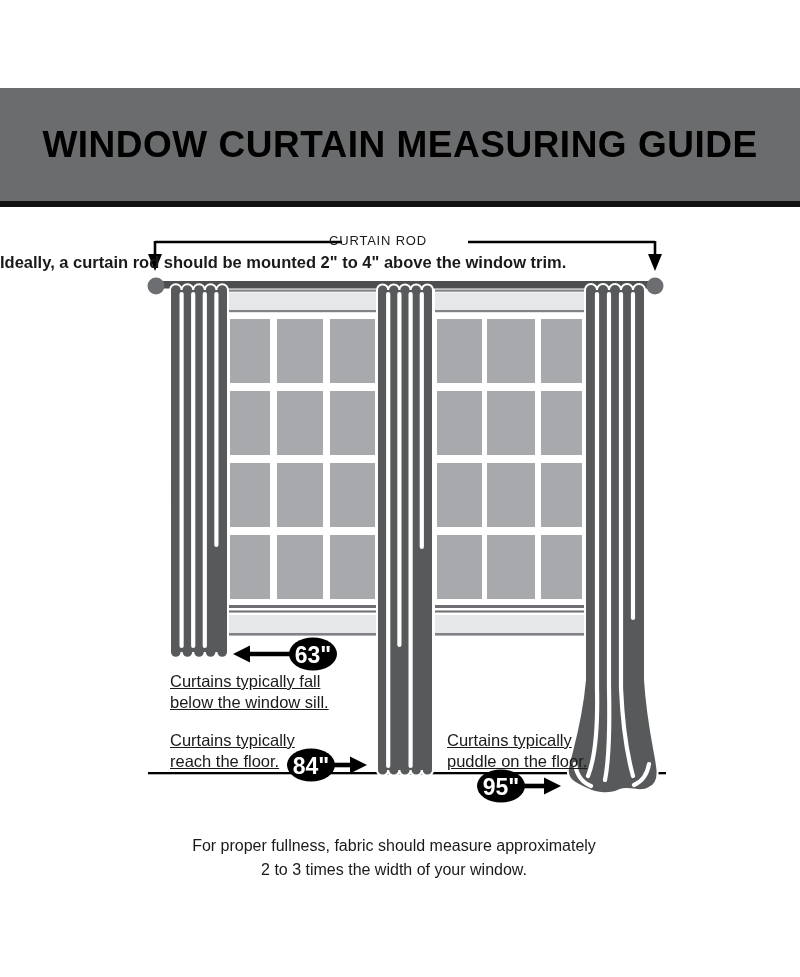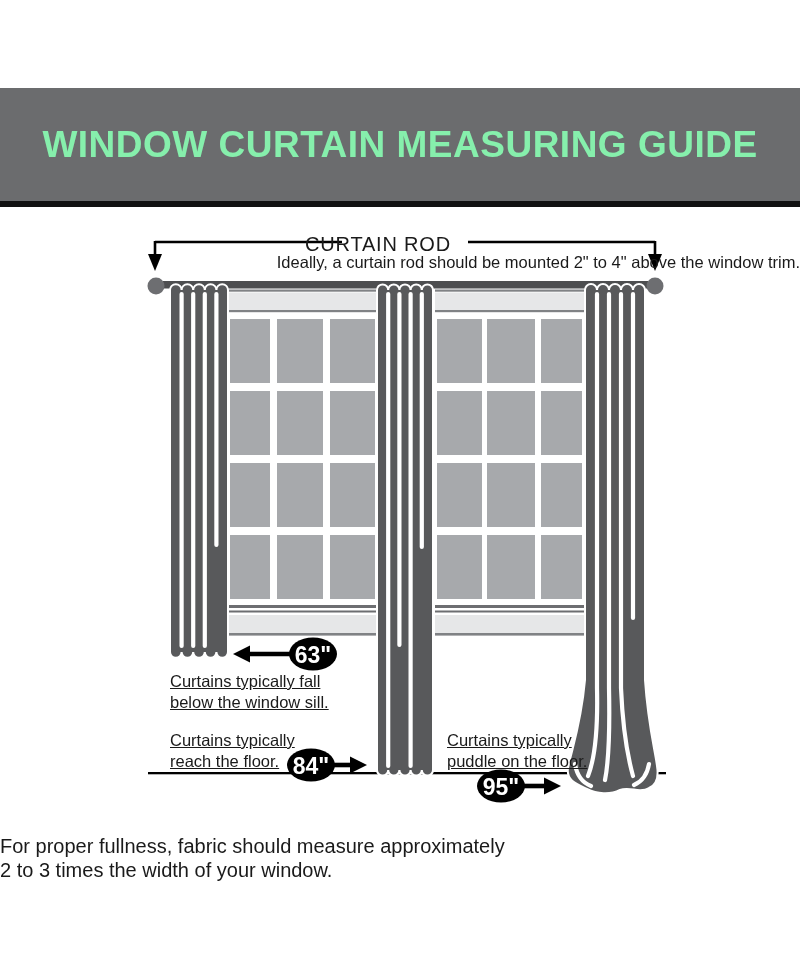--- a/index.html
+++ b/index.html
@@ -8,59 +8,59 @@
     font-family:"Liberation Sans","DejaVu Sans",sans-serif;
     color:#1a1a1a;overflow:hidden;
   }
   
   .banner{
     position:absolute;left:0;top:88px;width:800px;height:113px;
     background:#6b6c6e;border-bottom:6px solid #111111;
     display:flex;align-items:center;justify-content:center;
   }
   .banner-title{
-    color:#86efac;font-size:37px;font-weight:700;letter-spacing:.5px;
+    color:#000000;font-size:37px;font-weight:700;letter-spacing:.5px;
     white-space:nowrap;
   }
   
   .diagram{position:absolute;left:0;top:0;width:800px;height:977px;}
   .f-curtain{fill:#58595b;}
   .f-rod{fill:#4d4e50;}
   .f-finial{fill:#6d6e71;}
   .f-pane{fill:#a7a9ac;}
   .f-band{fill:#e6e7e8;}
   .f-line{fill:#808285;}
   .f-sill{fill:#6d6e71;}
   .curtain-outline{stroke:#ffffff;stroke-width:2px;}
   .stripe{stroke:#ffffff;stroke-width:4.2px;fill:none;stroke-linecap:round;}
   .bracket{stroke:#000000;stroke-width:2.6px;fill:none;}
   .m-arrow{stroke:#000000;stroke-width:4.6px;}
   
   .txt{position:absolute;white-space:pre-line;}
   .rod-label{
     left:0;top:233px;width:756px;text-align:center;
-    font-size:20px;letter-spacing:.8px;
+    font-size:13px;letter-spacing:.8px;
   }
   .rod-note{
-    left:0;top:253px;width:800px;text-align:right;font-size:16.5px;
+    left:0;top:253px;width:800px;text-align:left;font-size:16.5px;font-weight:bold;
   }
   .note{font-size:16.5px;line-height:21px;text-decoration:underline;}
   .note-63{left:170px;top:671px;}
   .note-84{left:170px;top:730px;}
   .note-95{left:447px;top:730px;}
   .badge-label{
     position:absolute;width:64px;text-align:center;color:#ffffff;
     font-size:23px;font-weight:700;
   }
   .badge-63{left:281px;top:642px;}
   .badge-84{left:279px;top:753px;}
   .badge-95{left:469px;top:774px;}
   .footer-note{
-    left:0;top:834px;width:788px;
-    font-size:20px;line-height:24px;
+    left:0;top:834px;width:788px;text-align:center;
+    font-size:16px;line-height:24px;
   }
 </style>
 </head>
 <body>
 
 <div class="banner">
   <span class="banner-title">WINDOW CURTAIN MEASURING GUIDE</span>
 </div>
 
 <svg class="diagram" viewBox="0 0 800 977" xmlns="http://www.w3.org/2000/svg">

